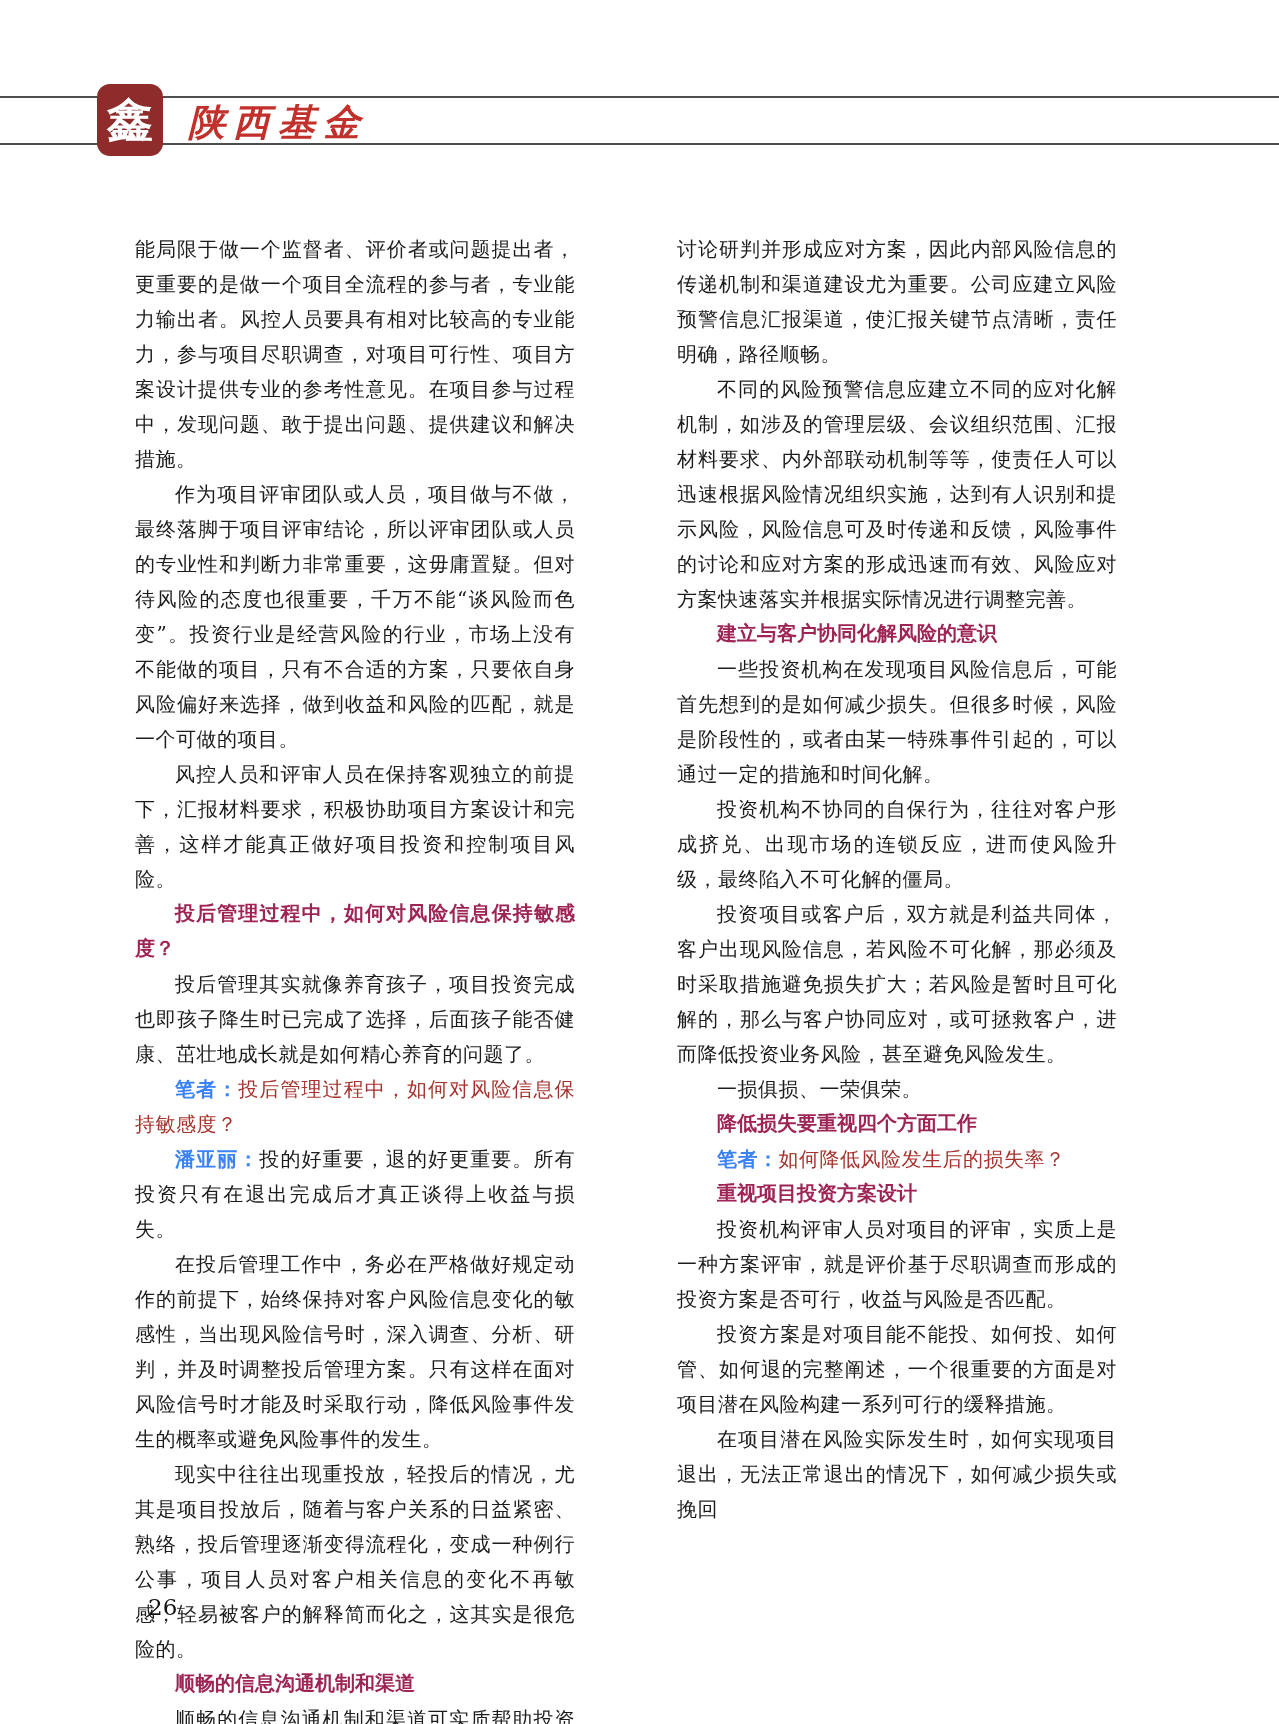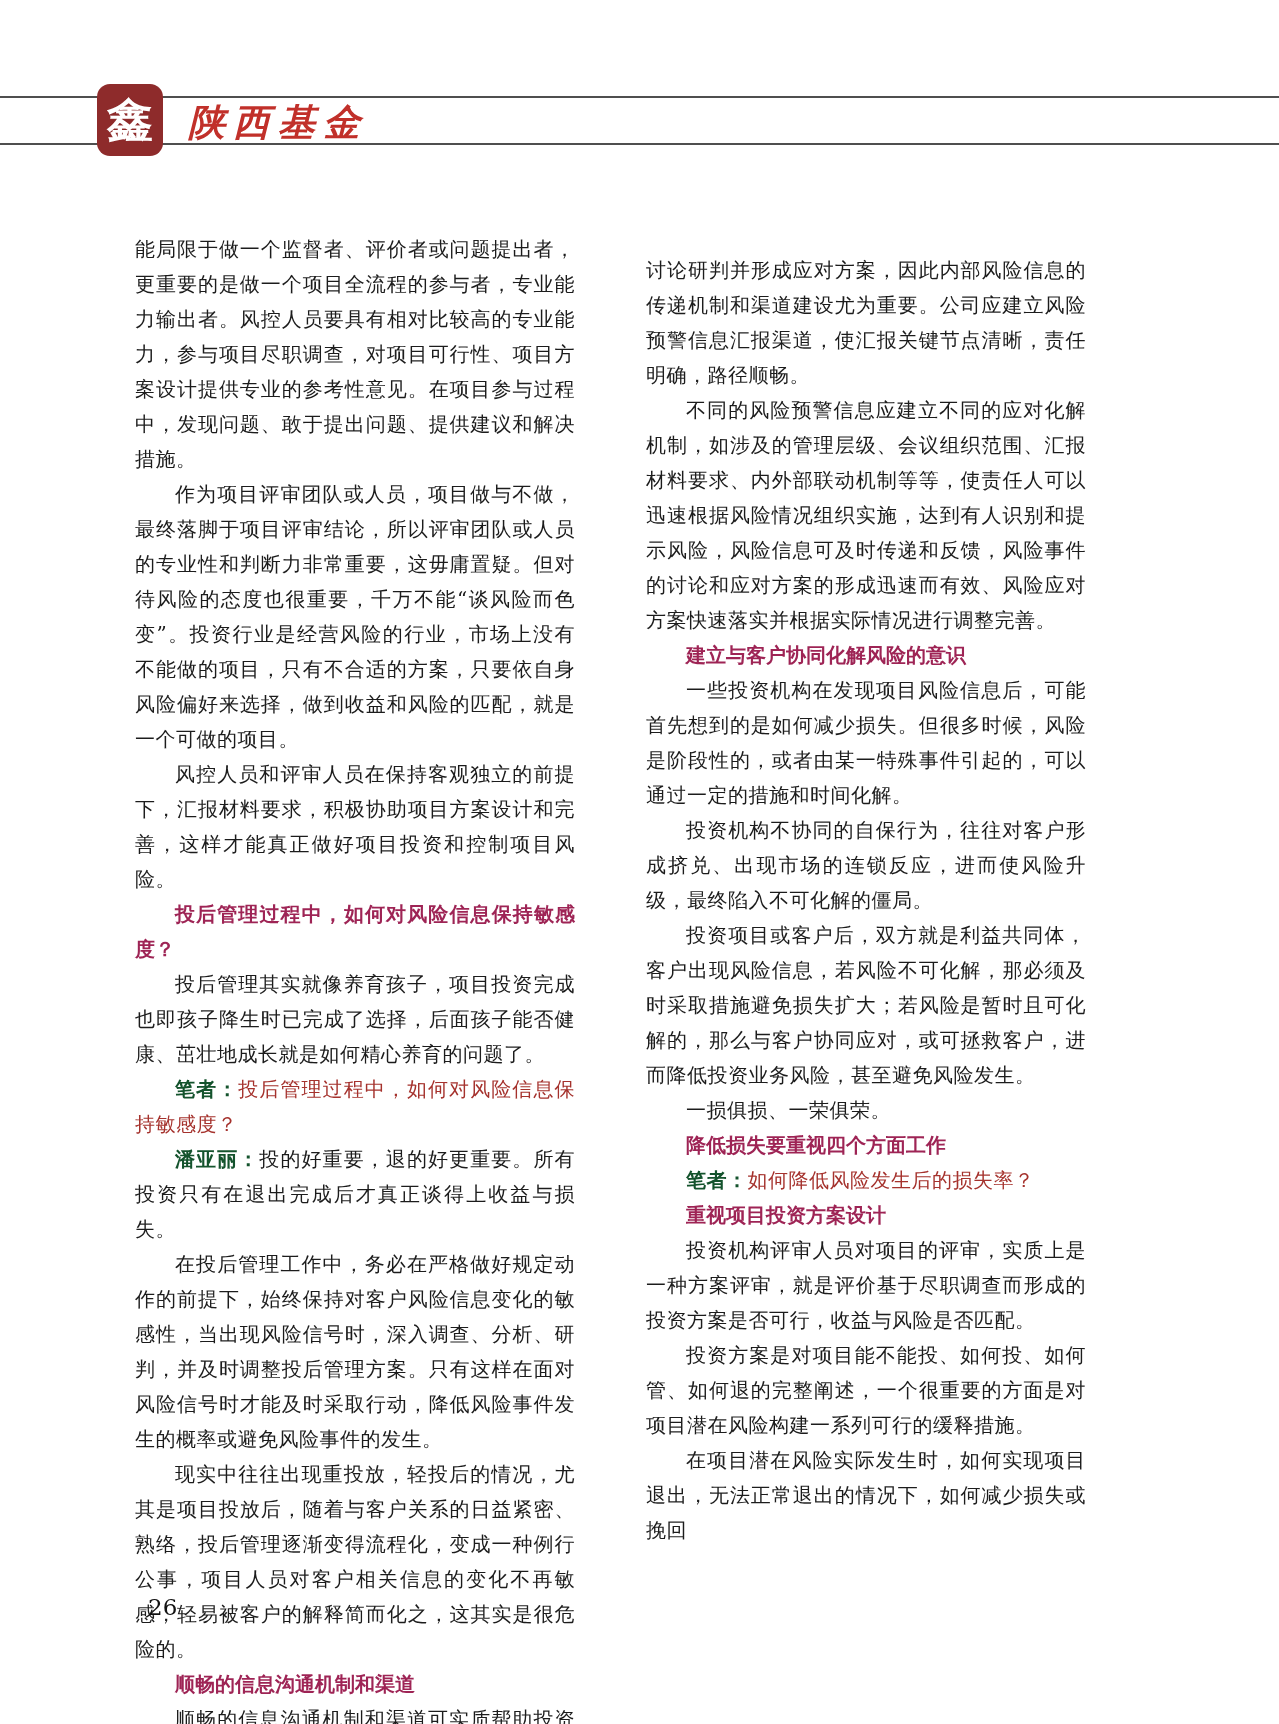--- a/index.html
+++ b/index.html
@@ -47,42 +47,42 @@
     font-style:italic;
     letter-spacing:8px;
     color:var(--brand-color);
     font-family:"DejaVu Serif","Liberation Serif",serif;
     z-index:2;
   }
   .column{
     position:absolute;top:232px;width:440px;
   }
   .col-left{left:135px;}
-  .col-right{left:646px;margin-top:21px;}
+  .col-right{left:677px;}
   .column p{
     margin:0;
     font-size:20px;
     line-height:35px;
     text-align:justify;
     text-justify:inter-ideograph;
     letter-spacing:0.5px;
   }
   .column p.body{text-indent:2em;}
   .column p.cont{text-indent:0;}
   .column p.heading{
     text-indent:2em;
-    font-family:Liberation Serif, serif;
+    font-family:Liberation Mono, monospace;
     font-weight:700;
     color:var(--heading-color);
     letter-spacing:0;
   }
   .speaker{
     font-family:"Liberation Sans","DejaVu Sans",sans-serif;
     font-weight:700;
-    color:#14532d;
+    color:#3b82f6;
   }
   .question{color:var(--question-color);}
   .answer{color:var(--body-color);}
   .page-number{
     position:absolute;left:148px;top:1592px;
     font-size:23px;line-height:30px;
     font-family:"DejaVu Serif","Liberation Serif",serif;
     color:#111111;
   }
 </style>

